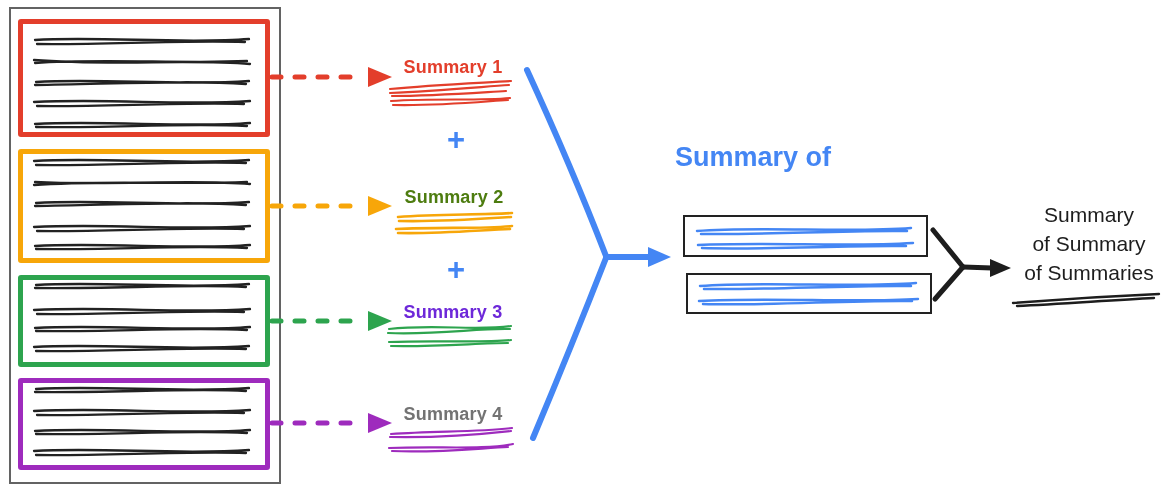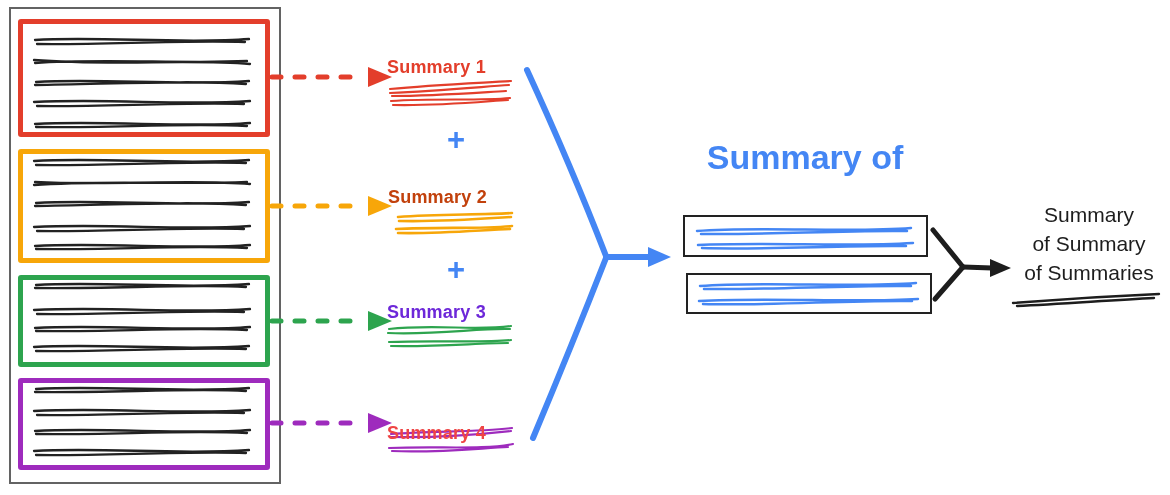--- a/index.html
+++ b/index.html
@@ -14,34 +14,34 @@
     position:absolute; left:9px; top:7px; width:272px; height:477px;
     border:2px solid #636363; box-sizing:border-box; background:#ffffff; z-index:1;
   }
   .doc-section { position:absolute; box-sizing:border-box; border-radius:3px; z-index:1; background:transparent; }
   .sec-red    { left:18px; top:19px;  width:252px; height:118px; border:5px solid #e33e2b; }
   .sec-orange { left:18px; top:149px; width:252px; height:114px; border:5px solid #f7a609; }
   .sec-green  { left:18px; top:275px; width:252px; height:92px;  border:5px solid #2da44e; }
   .sec-purple { left:18px; top:378px; width:252px; height:92px;  border:5px solid #9e2bbd; }
 
   
-  .sum-label { position:absolute; width:132px; font-size:18px; font-weight:600; z-index:3; letter-spacing:0.2px; }
+  .sum-label { position:absolute; width:132px; text-align:center; font-size:18px; font-weight:600; z-index:3; letter-spacing:0.2px; }
   .lbl-1 { left:387px; top:57px;  color:#e33e2b; }
-  .lbl-2 { left:388px; top:187px; color:#c2410c; }
+  .lbl-2 { left:388px; top:187px; color:#4d7c0f; }
   .lbl-3 { left:387px; top:302px; color:#6d28d9; }
-  .lbl-4 { left:387px; top:423px; color:#ef4444; }
+  .lbl-4 { left:387px; top:404px; color:#737373; }
 
   .plus { position:absolute; width:40px; text-align:center; font-size:31px; font-weight:700; color:#4486f4; z-index:3; }
   .plus-1 { left:436px; top:122px; }
   .plus-2 { left:436px; top:252px; }
 
   
   .merge-title {
-    position:absolute; left:675px; top:136px; width:260px; text-align:center;
-    font-size:34px; line-height:42px; font-weight:700; color:#4486f4; z-index:3;
+    position:absolute; left:675px; top:136px; width:260px; text-align:left;
+    font-size:27px; line-height:42px; font-weight:700; color:#4486f4; z-index:3;
   }
   .merge-title span { display:block; }
   .merged-box { position:absolute; box-sizing:border-box; border:2.5px solid #222222; background:#ffffff; z-index:1; }
   .mbox-1 { left:683px; top:215px; width:245px; height:42px; }
   .mbox-2 { left:686px; top:273px; width:246px; height:41px; }
 
   
   .final-label {
     position:absolute; left:1005px; top:200px; width:168px; text-align:center;
     font-size:21px; line-height:29px; font-weight:500; color:#1d1d1d; z-index:3;

